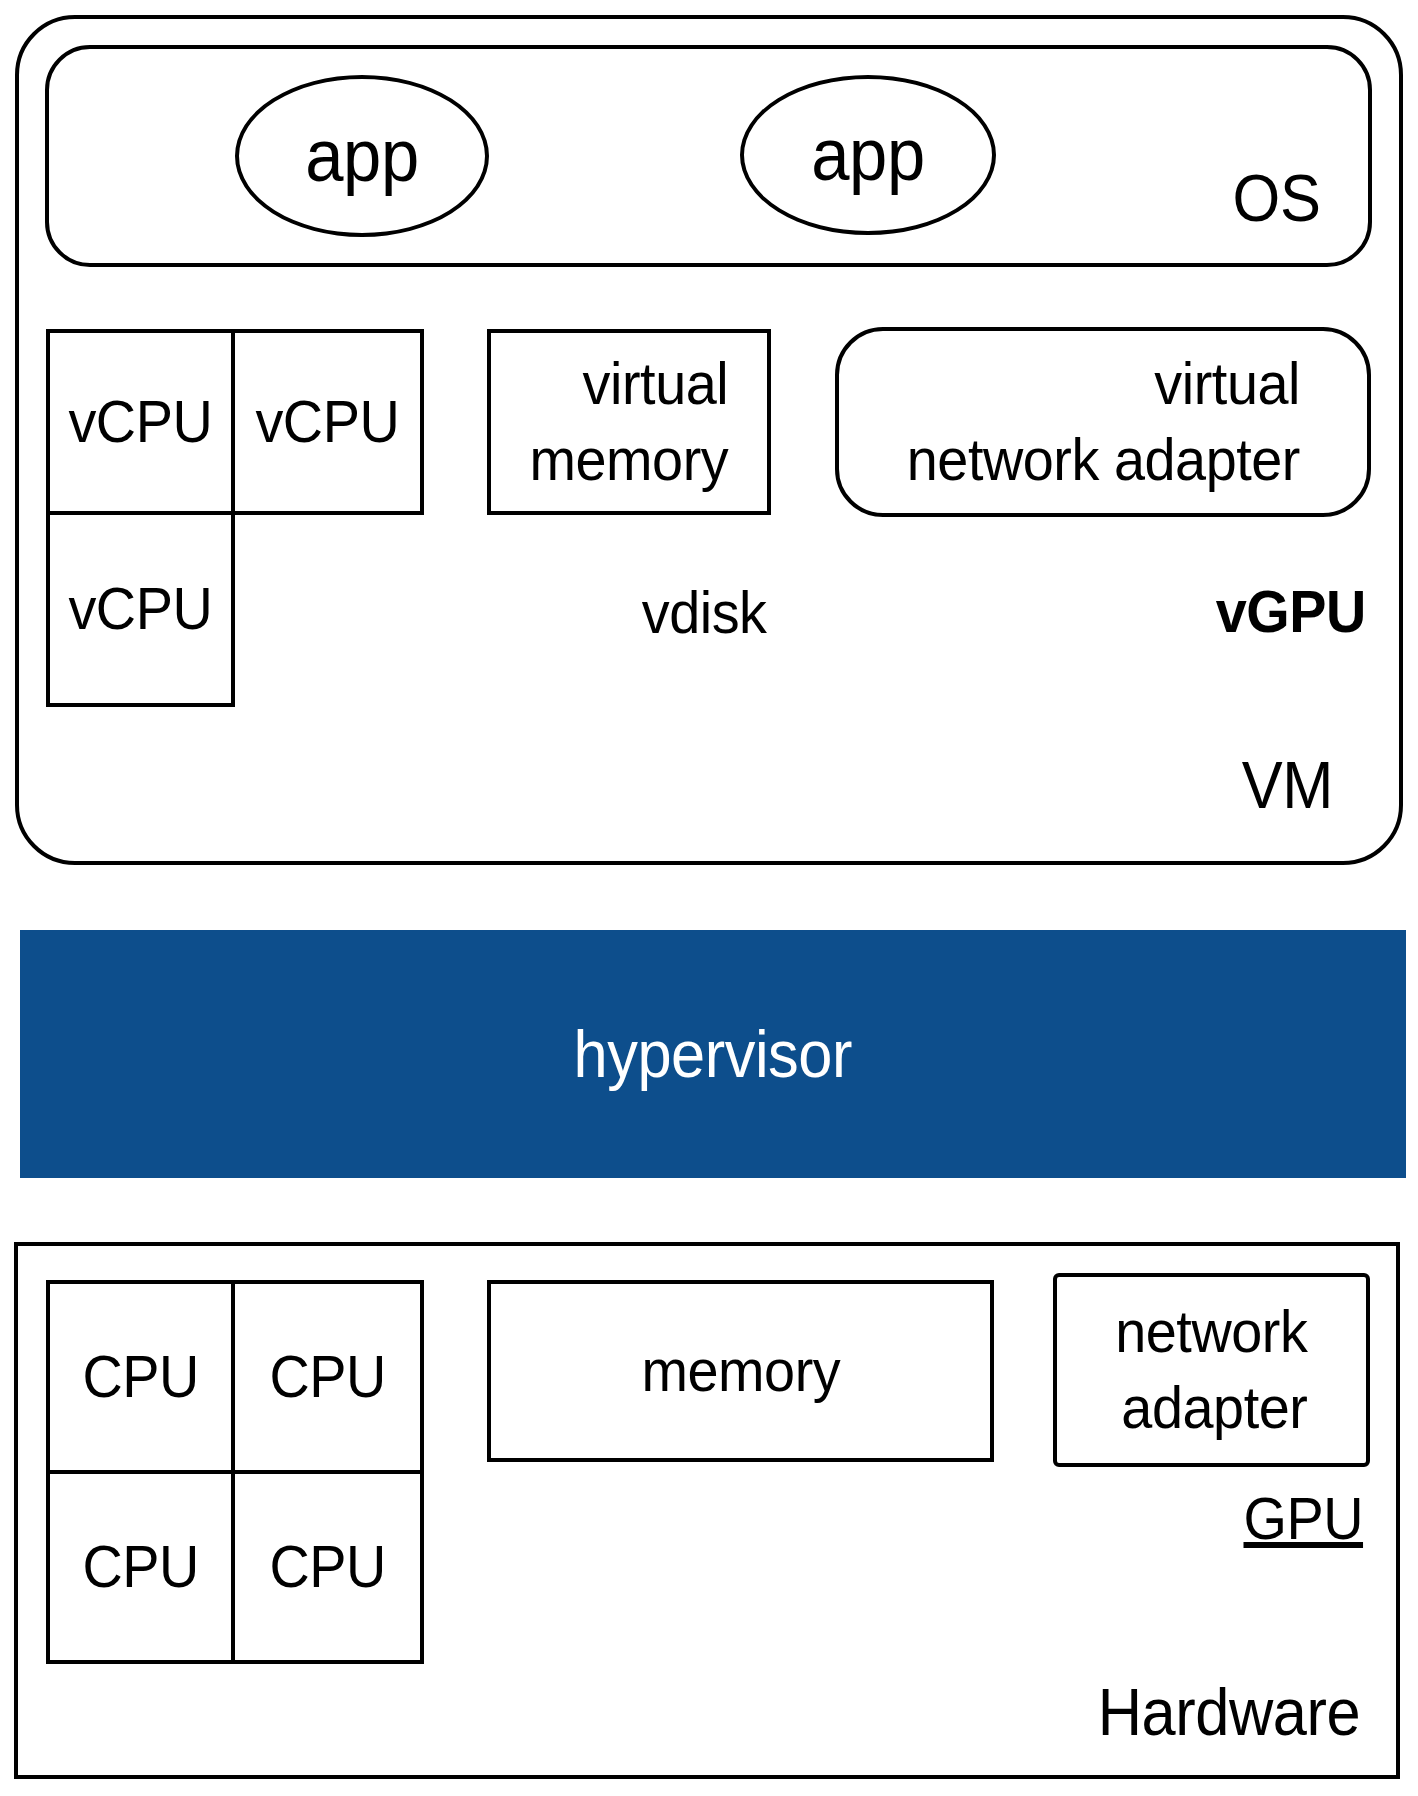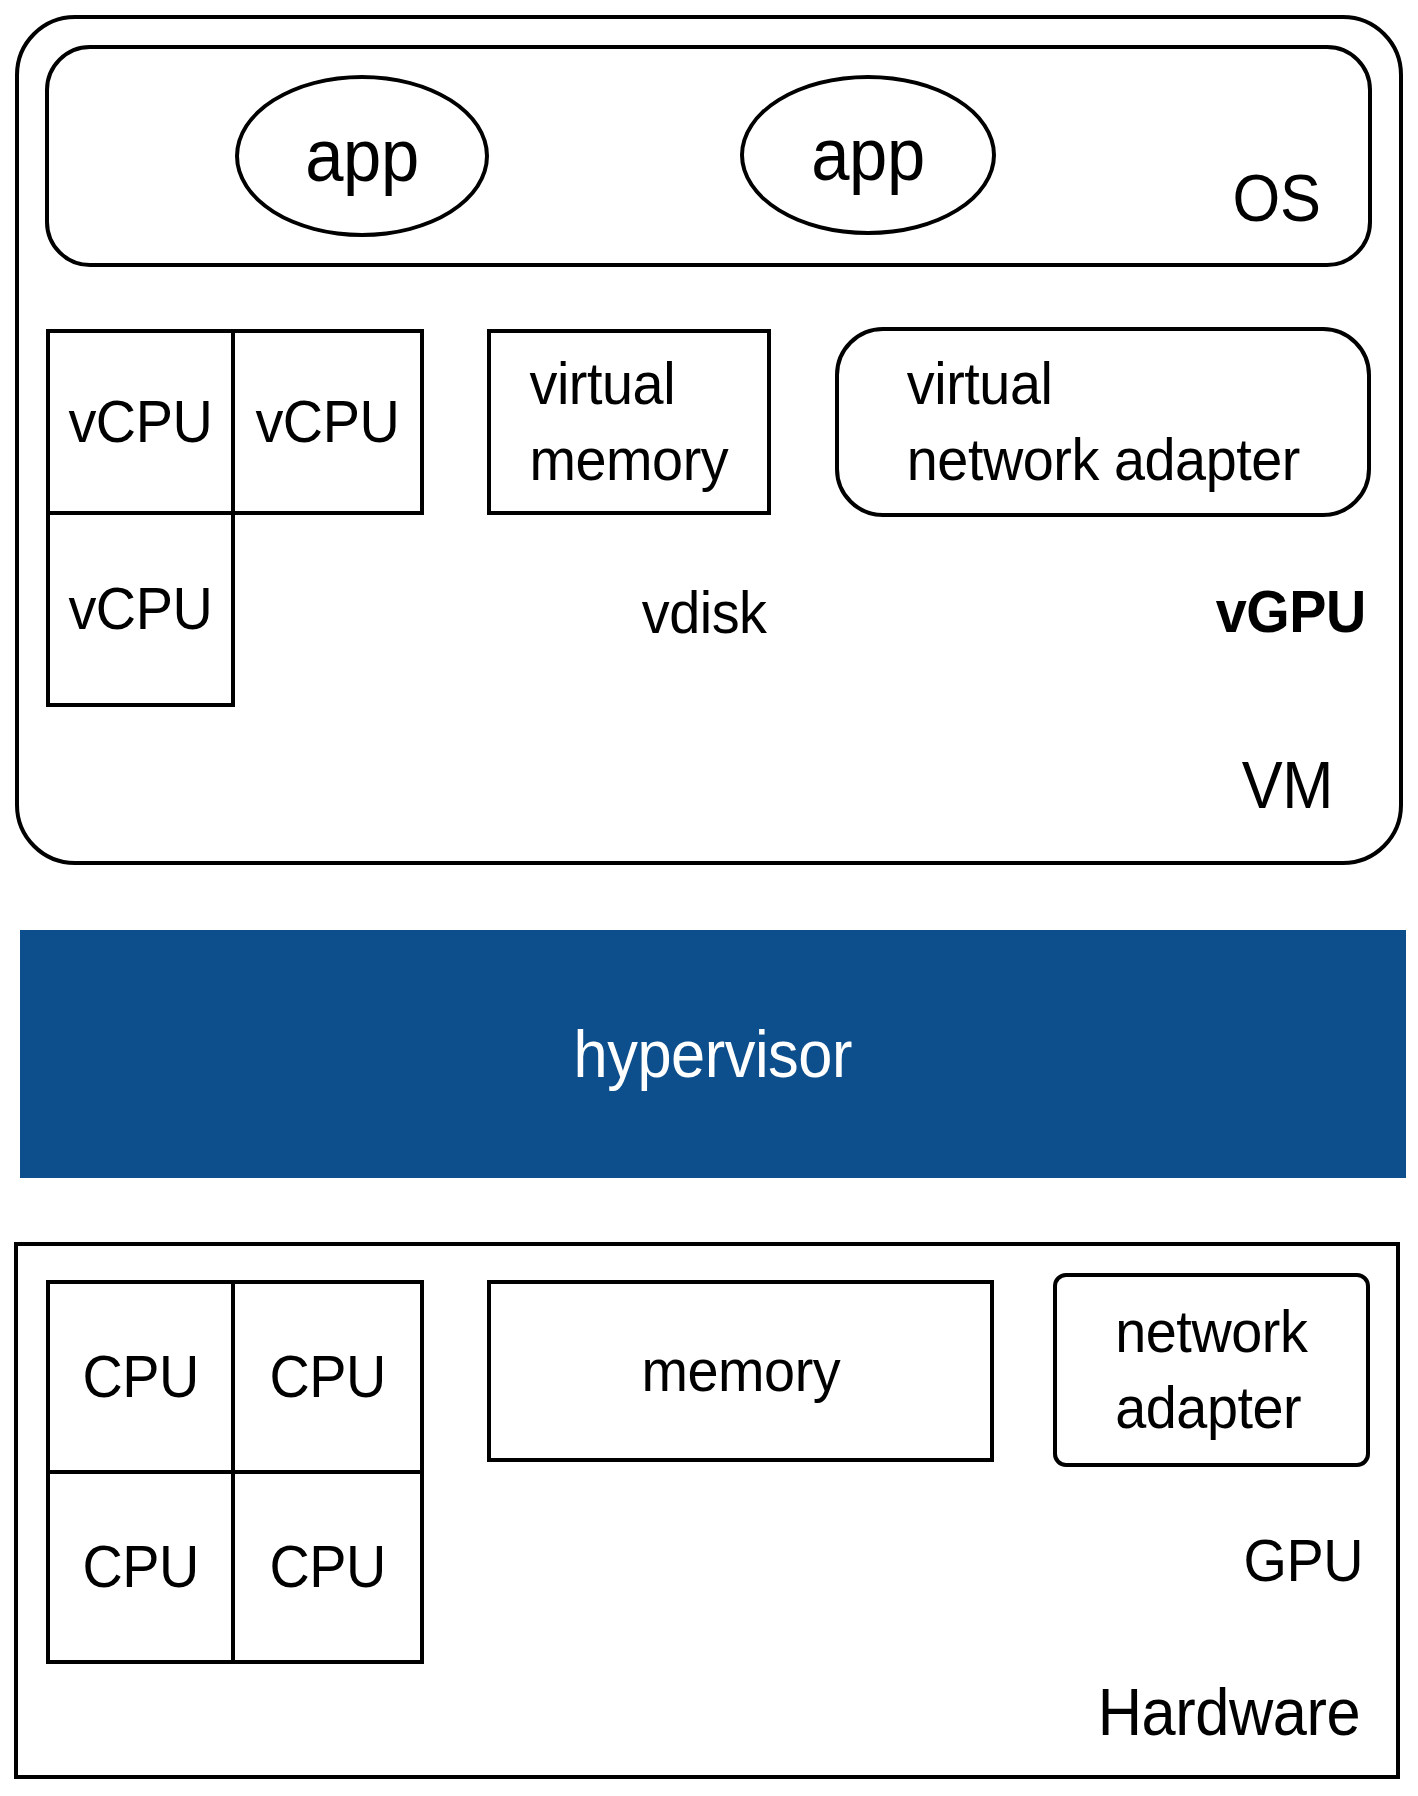--- a/index.html
+++ b/index.html
@@ -4,21 +4,21 @@
 <style>
   :root { --accent:#0d4e8c; --stroke:#000000; --bg:#ffffff; }
   html,body { margin:0; padding:0; background:#ffffff; }
   #canvas {
     position:relative; width:1418px; height:1796px; overflow:hidden;
     background:var(--bg); font-family:"Liberation Sans", sans-serif; color:#000;
   }
   .box {
     position:absolute; box-sizing:border-box; background:var(--bg);
     border:4px solid var(--stroke); display:flex; align-items:center;
-    justify-content:center; text-align:left; z-index:2;
+    justify-content:center; text-align:right; z-index:2;
   }
   .ellipse { border-radius:50%; }
   .lbl {
     font-size:60px; line-height:76px; letter-spacing:-0.5px; color:#000;
     transform:scaleX(0.93); transform-origin:50% 50%; white-space:nowrap;
   }
   .lbl .line { display:block; }
   .app-lbl { font-size:74px; }
   .zone-lbl {
     position:absolute; font-size:66px; line-height:76px; letter-spacing:-0.5px;
@@ -110,25 +110,25 @@
     <span class="lbl">CPU</span>
   </div>
   <div class="box" style="left:231px; top:1470px; width:193px; height:194px;">
     <span class="lbl">CPU</span>
   </div>
 
   <div class="box" style="left:487px; top:1280px; width:507px; height:182px;">
     <span class="lbl">memory</span>
   </div>
 
-  <div class="box" style="left:1053px; top:1273px; width:317px; height:194px; border-radius:13px;">
+  <div class="box" style="left:1053px; top:1273px; width:317px; height:194px; border-radius:6px;">
     <span class="lbl">
       <span class="line">network</span>
       <span class="line">adapter</span>
     </span>
   </div>
-  <div class="olabel" style="left:1085px; top:1461px; width:283px; height:199px;">
+  <div class="olabel" style="left:1085px; top:1419px; width:283px; height:199px;text-decoration:underline;">
     <span class="lbl">GPU</span>
   </div>
 
   <span class="zone-lbl" style="right:58px; top:1674px;">Hardware</span>
 
 </div>
 
 </body></html>

